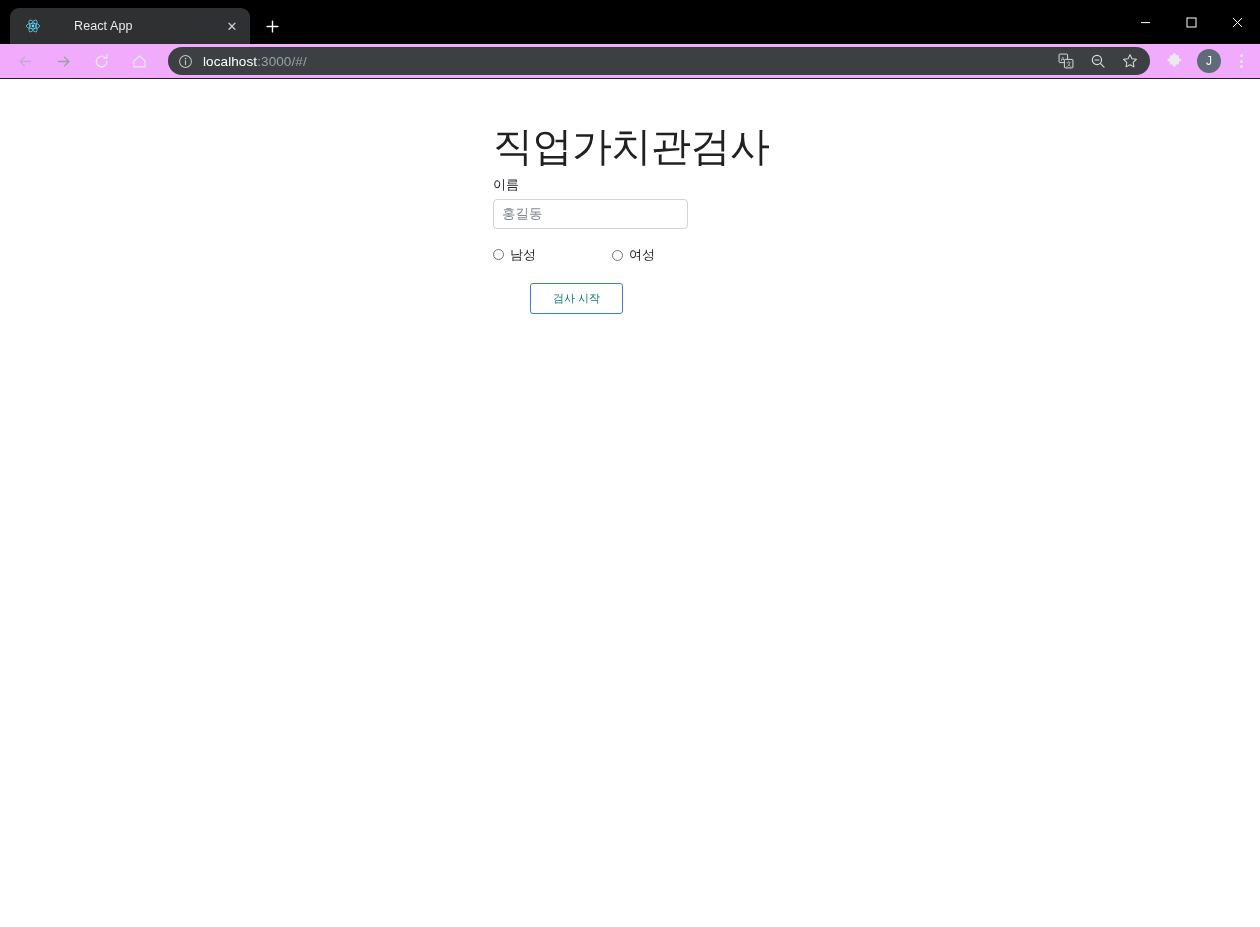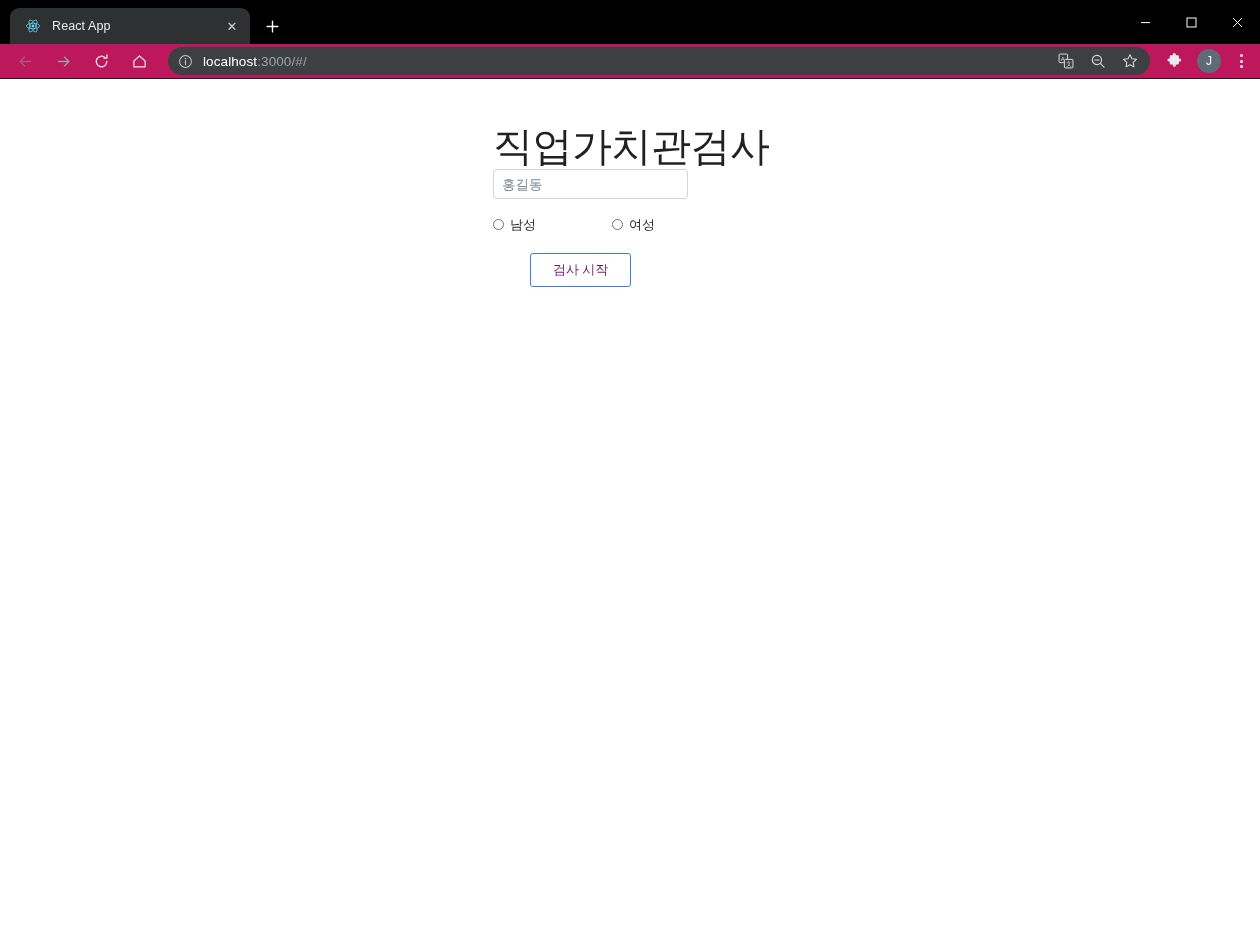--- a/index.html
+++ b/index.html
@@ -26,20 +26,21 @@
   .tab {
     margin-left: 10px;
     width: 240px;
     height: 36px;
     background: #2f3031;
     border-radius: 9px 9px 0 0;
     display: flex;
     align-items: center;
     padding: 0 8px 0 14px;
     position: relative;
+    gap: 22px;
   }
   .tab-favicon {
     width: 17px; height: 17px;
     flex: 0 0 auto;
     display: flex; align-items: center; justify-content: center;
     margin-right: 11px;
   }
   .tab-title {
     color: #e8eaed;
     font-size: 12.5px;
@@ -75,21 +76,21 @@
     align-items: center;
   }
   .winbtn {
     width: 46px; height: 44px;
     display: flex; align-items: center; justify-content: center;
     color: #ffffff;
   }
 
   .toolbar {
     height: 35px;
-    background: #be185d;
+    background: #f0abfc;
     display: flex;
     align-items: center;
     padding: 0 6px;
     flex: 0 0 auto;
     border-bottom: 1px solid #1c1e20;
   }
   .navbtn {
     width: 28px; height: 28px;
     margin: 0 5px;
     display: flex; align-items: center; justify-content: center;
@@ -166,21 +167,21 @@
     top: 44px;
     width: 420px;
   }
 
   .page-title {
     font-size: 40px;
     font-weight: 400;
     color: #212121;
     line-height: 1.15;
     letter-spacing: -0.5px;
-    margin-bottom: 0;
+    margin-bottom: 8px;
   }
 
   .field-label {
     font-size: 13px;
     color: #212529;
     margin-bottom: 6px;
     line-height: 1.2;
   }
 
   .name-input {
@@ -205,40 +206,40 @@
     align-items: center;
     margin-top: 16px;
   }
   .radio-option {
     display: flex;
     align-items: center;
     font-size: 13px;
     color: #212529;
     line-height: 1;
   }
-  .radio-option + .radio-option { margin-left: 76px; }
+  .radio-option + .radio-option { margin-left: 76px; align-items: flex-end; }
   .radio-input {
     appearance: none;
     -webkit-appearance: none;
     width: 11px;
     height: 11px;
     border: 1px solid #6c757d;
     border-radius: 50%;
     background: #ffffff;
     margin: 0 6px 0 0;
     flex: 0 0 auto;
     outline: none;
   }
   .radio-input:checked { border-color: #1a73e8; background: radial-gradient(#1a73e8 0 42%, #ffffff 46% 100%); }
 
   .submit-row { margin-top: 22px; padding-left: 37px; }
   .submit-btn {
-    font-family: Liberation Serif, serif;
-    font-size: 13px;
-    color: #701a75;
+    font-family: Liberation Sans, sans-serif;
+    font-size: 11px;
+    color: #0f766e;
     background: #ffffff;
     border: 1px solid #3b7ddd;
     border-radius: 3px;
     padding: 8px 22px;
     line-height: 1.2;
     cursor: pointer;
   }
 </style>
 </head>
 <body>
@@ -355,20 +356,21 @@
       <span class="menu-dot"></span>
     </div>
   </div>
 
   <div class="viewport">
     <div class="page">
 
       <h1 class="page-title">직업가치관검사</h1>
 
       <div class="name-block">
+        <div class="field-label">이름</div>
         <input class="name-input" type="text" placeholder="홍길동" style="">
       </div>
 
       <div class="gender-block">
         <div class="radio-row">
           <label class="radio-option">
             <input class="radio-input" type="radio" name="gender" style="">
             <span>남성</span>
           </label>
           <label class="radio-option">

